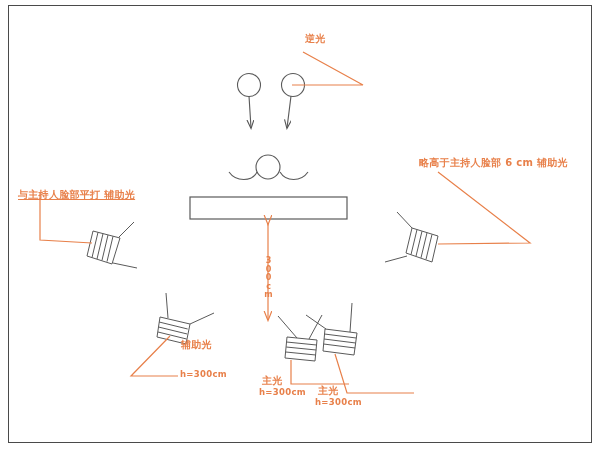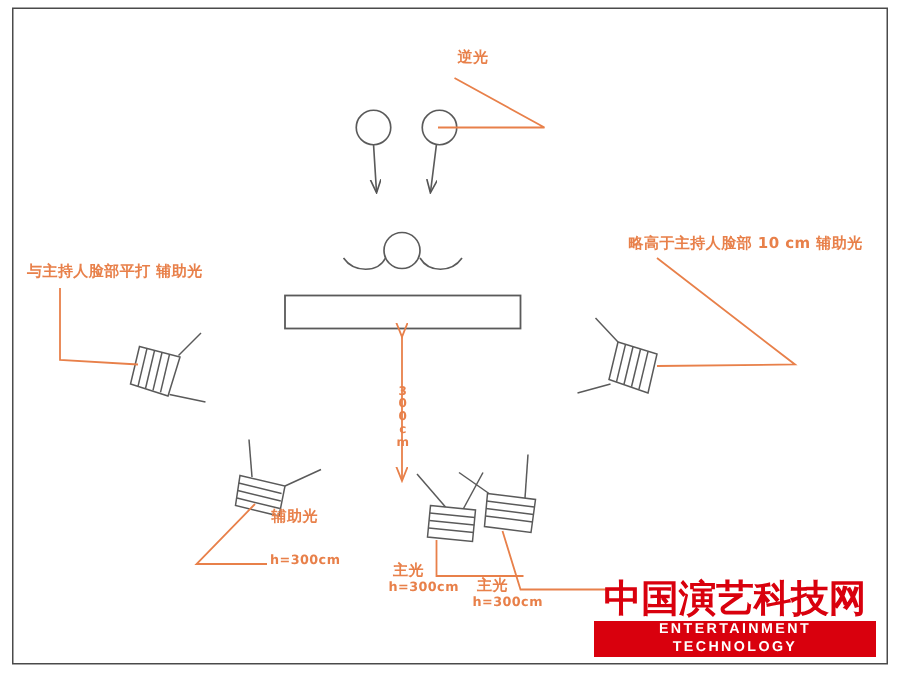--- a/index.html
+++ b/index.html
@@ -201,33 +201,29 @@
       <line x1="326" y1="329" x2="306" y2="315"></line>
     </g>
     <g stroke="#e8804a" fill="none" stroke-width="1.2">
       <polyline points="335,354 347,393 414,393"></polyline>
     </g>
 
   </svg>
 
   <div class="label label-cn" style="left:305px; top:33px;">逆光</div>
 
-  <div class="label label-cn" style="left:18px; top:176px;">与主持人脸部平打  辅助光</div>
-
-  <div class="label label-cn" style="left:419px; top:157px;">略高于主持人脸部 10 cm  辅助光</div>
+  <div class="label label-cn" style="left:18px; top:189px;text-decoration:underline;">与主持人脸部平打  辅助光</div>
+
+  <div class="label label-cn" style="left:419px; top:157px;">略高于主持人脸部 6 cm  辅助光</div>
 
   <div class="label label-cn" style="left:181px; top:339px;">辅助光</div>
   <div class="label label-h" style="left:180px; top:370px;">h=300cm</div>
 
   <div class="label label-cn" style="left:262px; top:375px;">主光</div>
   <div class="label label-h" style="left:259px; top:388px;">h=300cm</div>
 
   <div class="label label-cn" style="left:318px; top:385px;">主光</div>
   <div class="label label-h" style="left:315px; top:398px;">h=300cm</div>
 
   <div class="label-vert" style="left:264px; top:256px;">300cm</div>
 
-  <div id="watermark">
-    <div id="watermark-cn">中国演艺科技网</div>
-    <div id="watermark-en">ENTERTAINMENT TECHNOLOGY</div>
-  </div>
 
 </div>
 
 </body></html>

